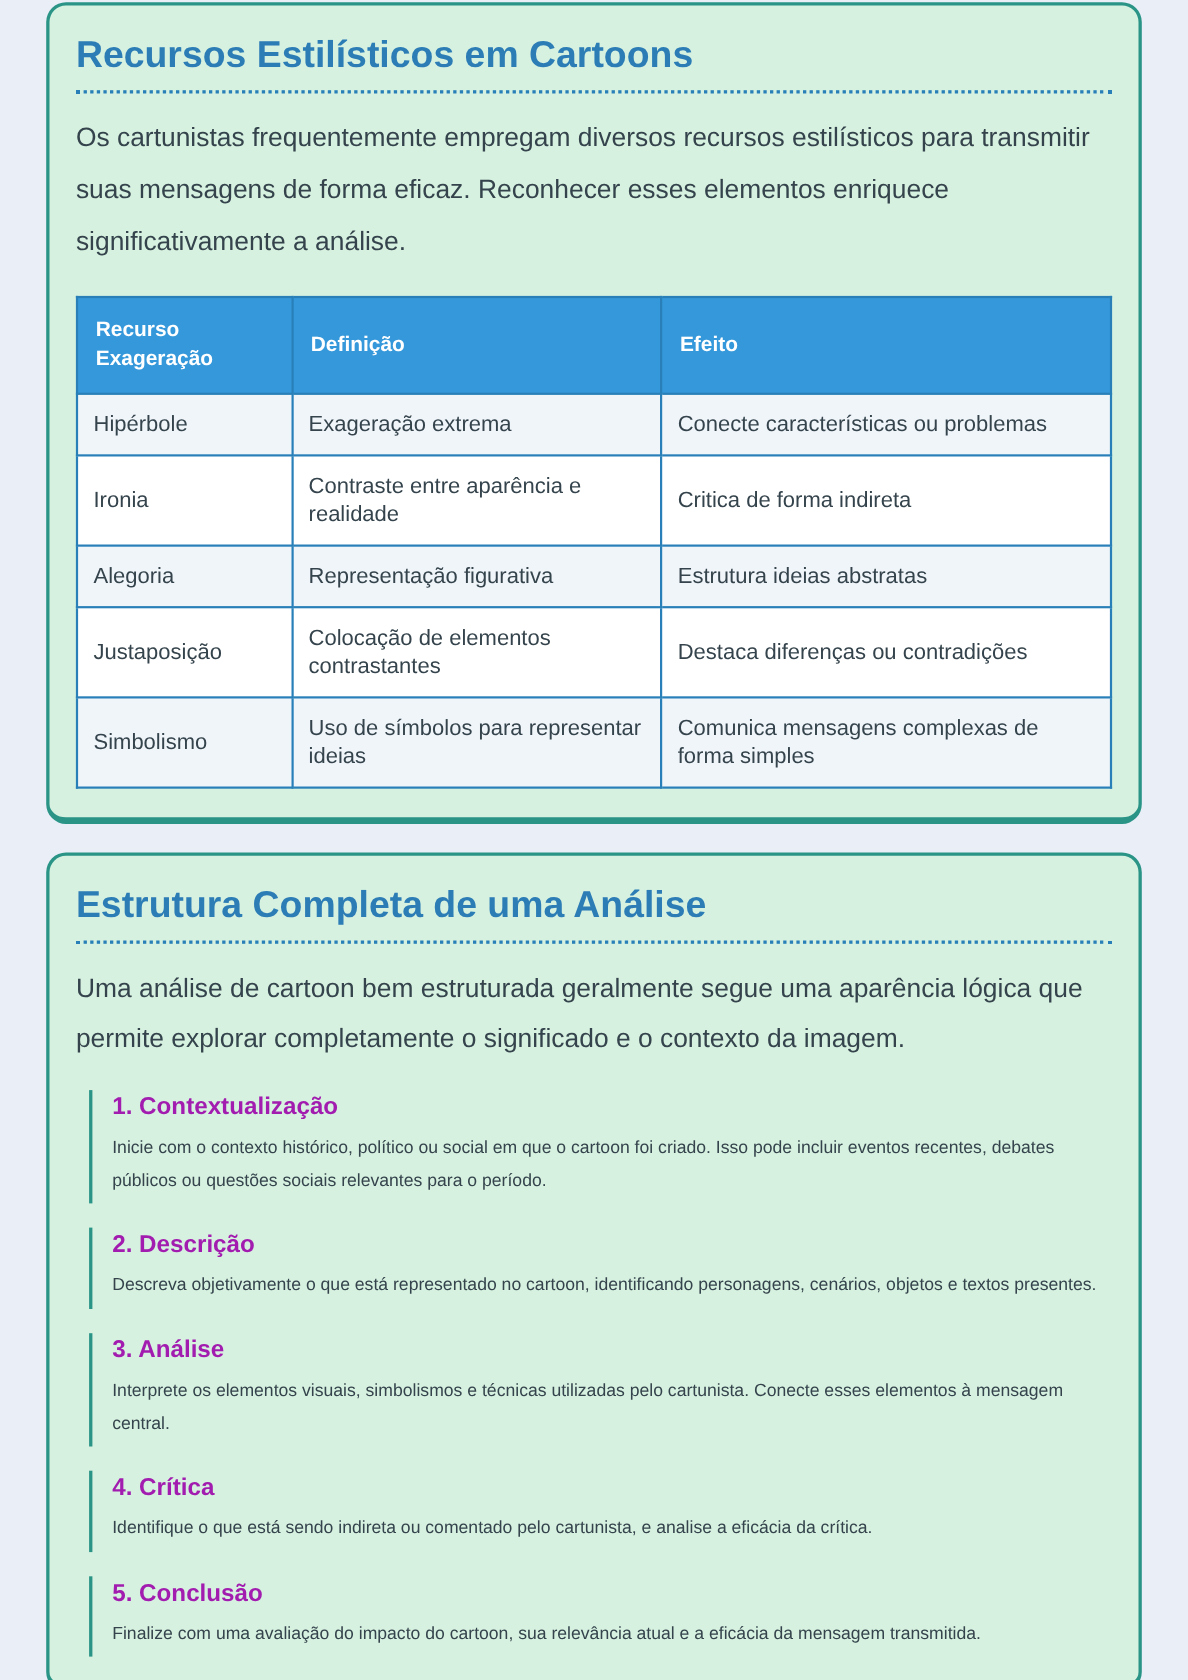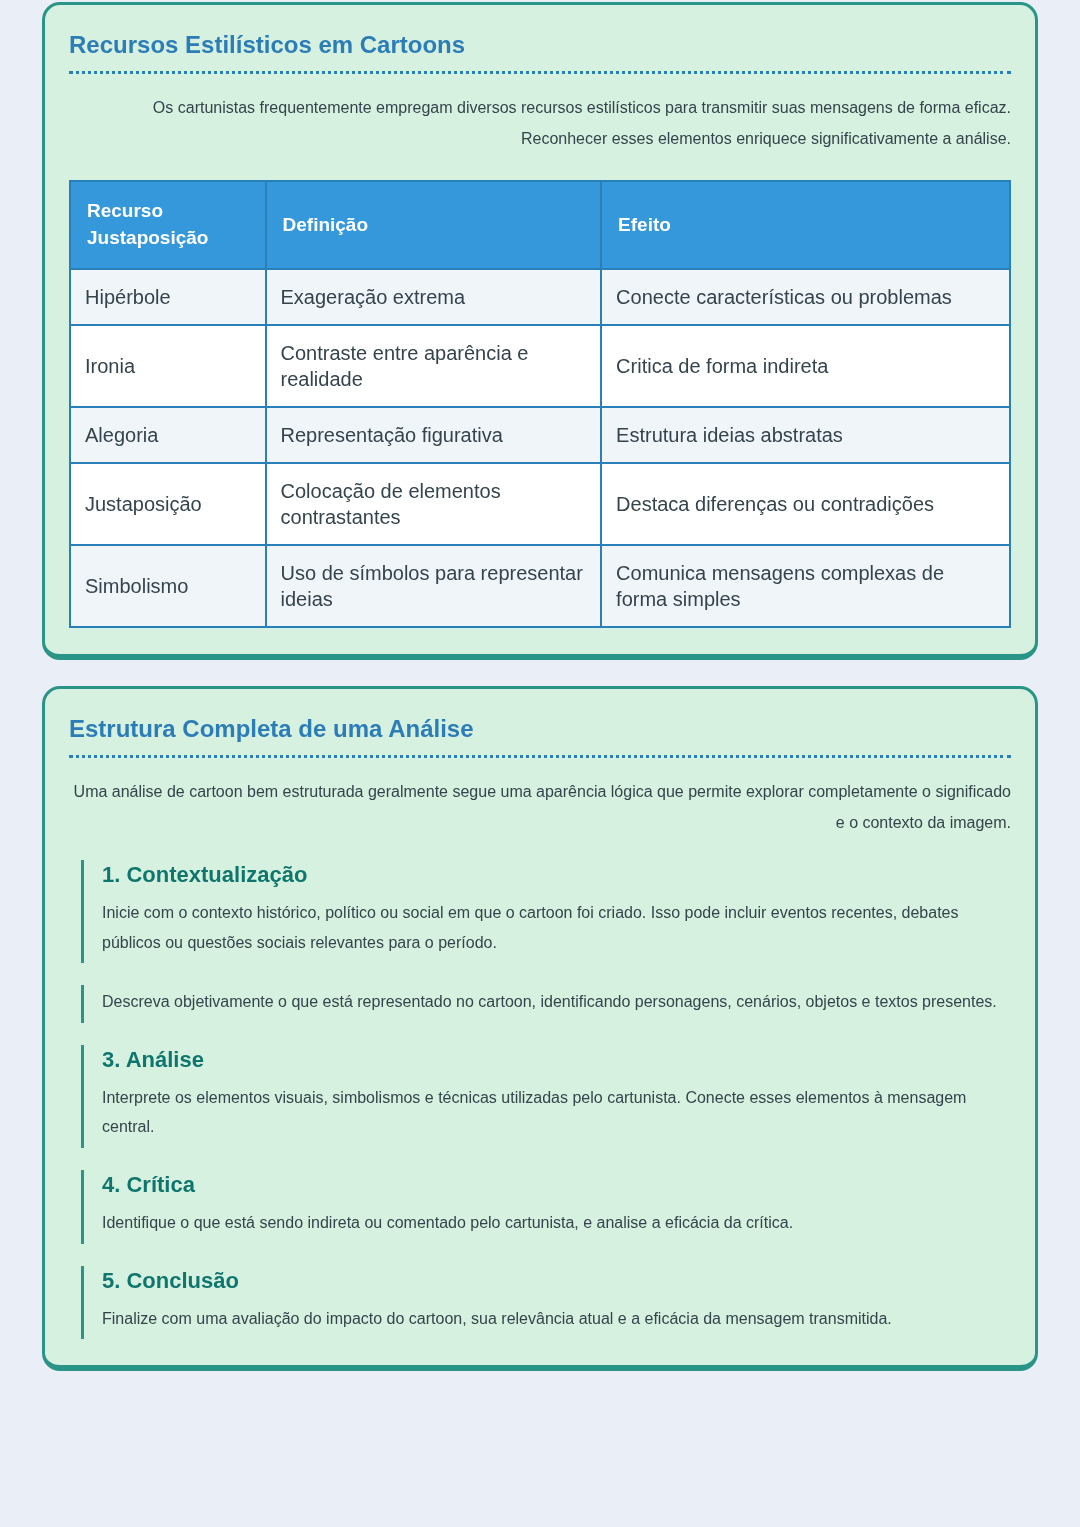--- a/index.html
+++ b/index.html
@@ -16,31 +16,30 @@
   .card {
     background: #d6f1e0;
     border: 3px solid #2a9487;
     border-bottom-width: 6px;
     border-radius: 18px;
     padding: 26px 24px 26px 24px;
     margin-bottom: 26px;
   }
   .card-title {
     color: #2c7cb6;
-    font-size: 24px;
+    font-size: 34px;
     font-weight: bold;
     padding-bottom: 12px;
     border-bottom: 3px dotted #2980b9;
     margin-bottom: 18px;
   }
   .card-intro {
     color: #35444c;
-    font-size: 16px;
+    font-size: 24px;
     line-height: 1.95;
-    text-align: right;
   }
   table.styles-table {
     width: 100%;
     border-collapse: collapse;
     margin-top: 26px;
     border: 2px solid #2980b9;
   }
   table.styles-table th {
     background: #3598da;
     color: #ffffff;
@@ -62,21 +61,21 @@
     line-height: 1.3;
     background: #ffffff;
   }
   table.styles-table tbody tr:nth-child(odd) td { background: #f0f5fa; }
   .step {
     border-left: 3px solid #2a9487;
     margin: 22px 0 0 12px;
     padding: 2px 0 6px 18px;
   }
   .step-heading {
-    color: #0f766e;
+    color: #a21caf;
     font-size: 22px;
     font-weight: bold;
     margin-bottom: 10px;
   }
   .step-text {
     color: #35444c;
     font-size: 16px;
     line-height: 1.85;
   }
 </style>
@@ -85,21 +84,21 @@
 
 <div class="page">
 
   <section class="card">
     <h2 class="card-title">Recursos Estilísticos em Cartoons</h2>
     <p class="card-intro">Os cartunistas frequentemente empregam diversos recursos estilísticos para transmitir suas mensagens de forma eficaz. Reconhecer esses elementos enriquece significativamente a análise.</p>
 
     <table class="styles-table">
       <thead>
         <tr id="recursos-thead-row">
-            <th>Recurso Justaposição</th>
+            <th>Recurso Exageração</th>
             <th>Definição</th>
             <th>Efeito</th>
           </tr>
       </thead>
       <tbody id="recursos-tbody">
           <tr>
             <td>Hipérbole</td>
             <td>Exageração extrema</td>
             <td>Conecte características ou problemas</td>
           </tr>
@@ -130,20 +129,21 @@
   <section class="card">
     <h2 class="card-title">Estrutura Completa de uma Análise</h2>
     <p class="card-intro">Uma análise de cartoon bem estruturada geralmente segue uma aparência lógica que permite explorar completamente o significado e o contexto da imagem.</p>
 
     <div id="estrutura-steps">
         <div class="step">
           <h3 class="step-heading">1. Contextualização</h3>
           <p class="step-text">Inicie com o contexto histórico, político ou social em que o cartoon foi criado. Isso pode incluir eventos recentes, debates públicos ou questões sociais relevantes para o período.</p>
         </div>
         <div class="step">
+          <h3 class="step-heading">2. Descrição</h3>
           <p class="step-text">Descreva objetivamente o que está representado no cartoon, identificando personagens, cenários, objetos e textos presentes.</p>
         </div>
         <div class="step">
           <h3 class="step-heading">3. Análise</h3>
           <p class="step-text">Interprete os elementos visuais, simbolismos e técnicas utilizadas pelo cartunista. Conecte esses elementos à mensagem central.</p>
         </div>
         <div class="step">
           <h3 class="step-heading">4. Crítica</h3>
           <p class="step-text">Identifique o que está sendo indireta ou comentado pelo cartunista, e analise a eficácia da crítica.</p>
         </div>

